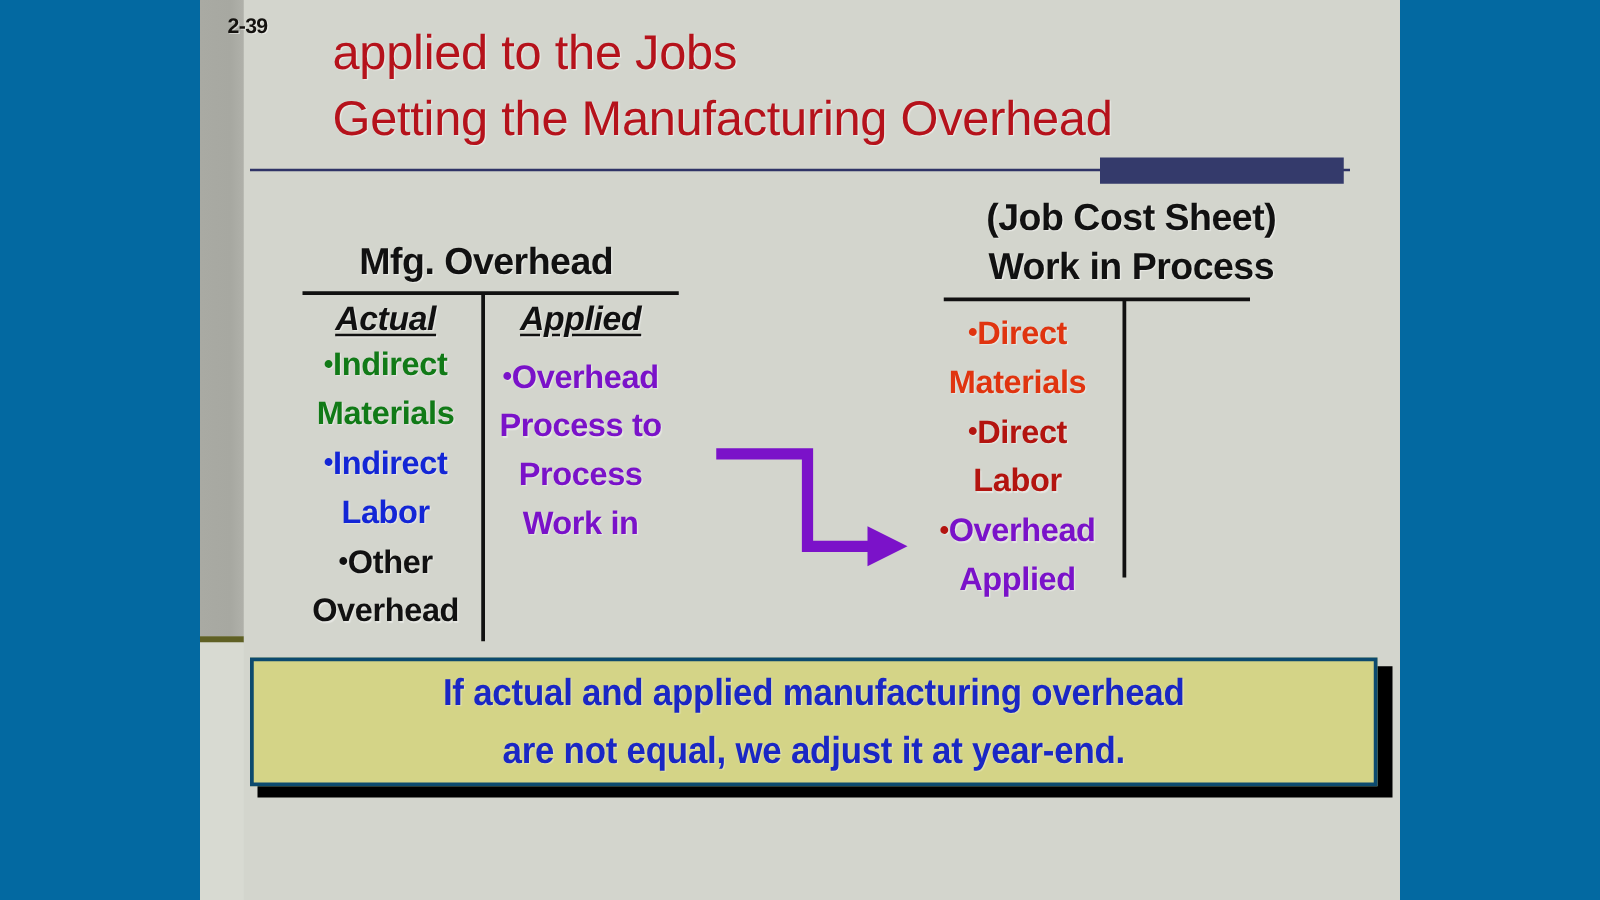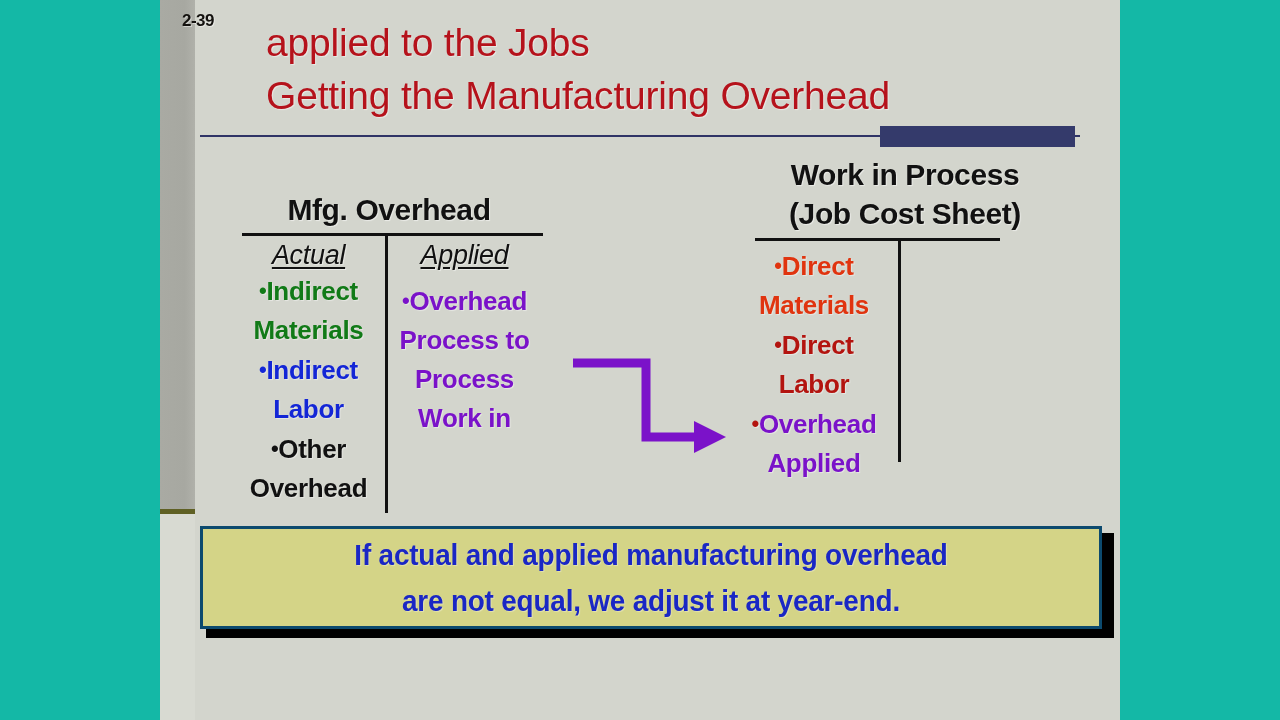--- a/index.html
+++ b/index.html
@@ -5,21 +5,21 @@
   html, body {
     margin: 0; padding: 0;
     background: #000;
     width: 1280px; height: 720px;
     overflow: hidden;
     font-family: "Liberation Sans", sans-serif;
   }
   #stage {
     position: relative;
     width: 1280px; height: 720px;
-    background: #14b8a6;
+    background: #0369a1;
   }
   
   #slide {
     position: absolute;
     left: 160px; top: 0;
     width: 960px; height: 720px;
     background: #d3d5cd;
     overflow: hidden;
   }
   
@@ -107,21 +107,21 @@
   }
   .mfg-col {
     position: absolute;
     top: 240px;
     width: 145px;
   }
   #mfg-col-actual { left: 76px; }
   #mfg-col-applied { left: 232px; }
   .col-head {
     font-size: 27px;
-    font-weight: normal;
+    font-weight: bold;
     font-style: italic;
     color: #111;
     text-align: center;
     text-decoration: underline;
     text-underline-offset: 3px;
     letter-spacing: -0.3px;
     text-shadow: 1px 1px 1px rgba(255,255,255,0.5);
   }
   .bullet-line {
     font-size: 26px;
@@ -264,22 +264,22 @@
           <span class="dot">•</span><span>Overhead</span>
         </div>
         <div class="bullet-line c-purple">Process to</div>
         <div class="bullet-line c-purple">Process</div>
         <div class="bullet-line c-purple">Work in</div>
       </div>
     </div>
 
     <div id="wip-account">
       <div id="wip-title">
+        <div>(Job Cost Sheet)</div>
         <div>Work in Process</div>
-        <div>(Job Cost Sheet)</div>
       </div>
     </div>
     <div id="wip-rule"></div>
     <div id="wip-divider"></div>
 
     <div id="wip-items">
       <div class="bullet-line c-orange">
         <span class="dot">•</span><span>Direct</span>
       </div>
       <div class="bullet-line c-orange">Materials</div>

